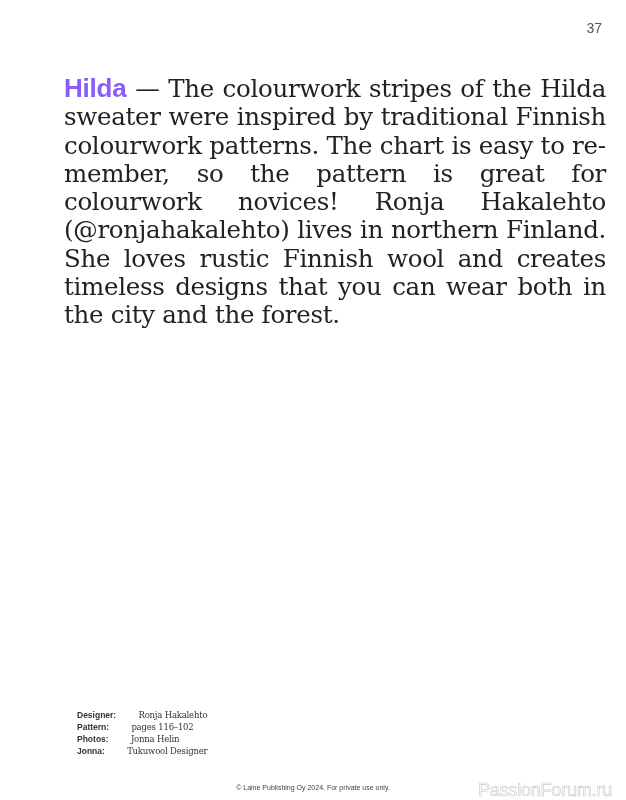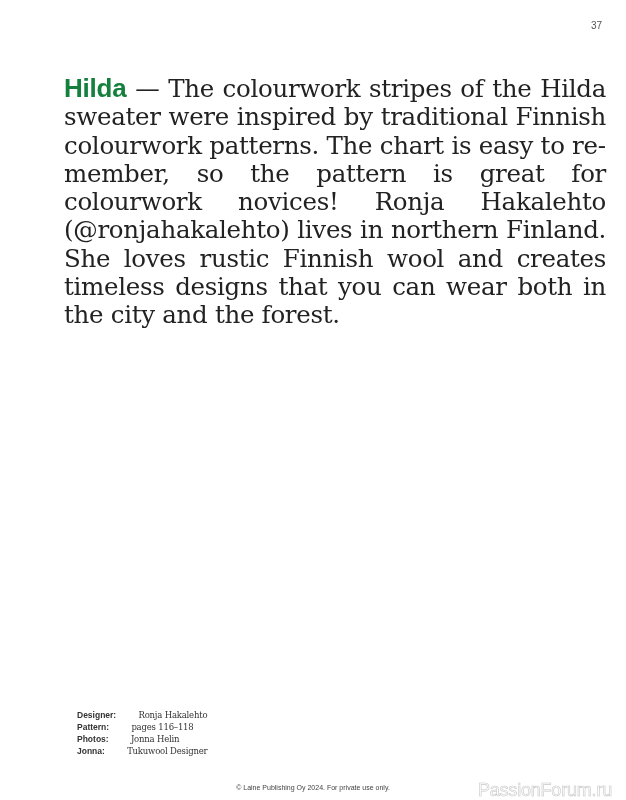--- a/index.html
+++ b/index.html
@@ -12,21 +12,21 @@
       height: 800px;
       position: relative;
       overflow: hidden;
       color: #1e1e1e;
     }
     .page-number {
       position: absolute;
       top: 20px;
       right: 24px;
       font-family: "Liberation Sans", sans-serif;
-      font-size: 10px;
+      font-size: 14px;
       color: #555;
     }
     .intro {
       position: absolute;
       left: 64px;
       top: 74px;
       width: 542px;
       font-family: "DejaVu Serif", serif;
       font-size: 24.5px;
       line-height: 28.3px;
@@ -34,21 +34,21 @@
       letter-spacing: -0.3px;
       word-spacing: 0px;
       color: #222;
       margin: 0;
     }
     .intro .title {
       font-family: "Liberation Sans", sans-serif;
       font-weight: bold;
       font-size: 26px;
       letter-spacing: -0.2px;
-      color: #15803d;
+      color: #8b5cf6;
     }
     .credits {
       position: absolute;
       left: 64px;
       top: 709px;
       font-size: 9px;
       line-height: 12px;
       color: #333;
     }
     .credit-row {
@@ -94,21 +94,21 @@
 
 <p class="intro"><span class="title">Hilda</span><span> — The colourwork stripes of the Hilda sweater were inspired by traditional Finnish colourwork patterns. The chart is easy to re­member, so the pattern is great for colourwork novices! Ronja Hakalehto (@ronjahakalehto) lives in northern Finland. She loves rustic Finnish wool and creates timeless designs that you can wear both in the city and the forest.</span></p>
 
 <div class="credits">
   <div class="credit-row">
     <span class="credit-label">Designer:</span>
     <span class="credit-value">Ronja Hakalehto</span>
   </div>
   <div class="credit-row">
     <span class="credit-label">Pattern:</span>
-    <span class="credit-value">pages 116–118</span>
+    <span class="credit-value">pages 116–102</span>
   </div>
   <div class="credit-row">
     <span class="credit-label">Photos:</span>
     <span class="credit-value">Jonna Helin</span>
   </div>
   <div class="credit-row">
     <span class="credit-label">Jonna:</span>
     <span class="credit-value">Tukuwool Designer</span>
   </div>
 </div>

